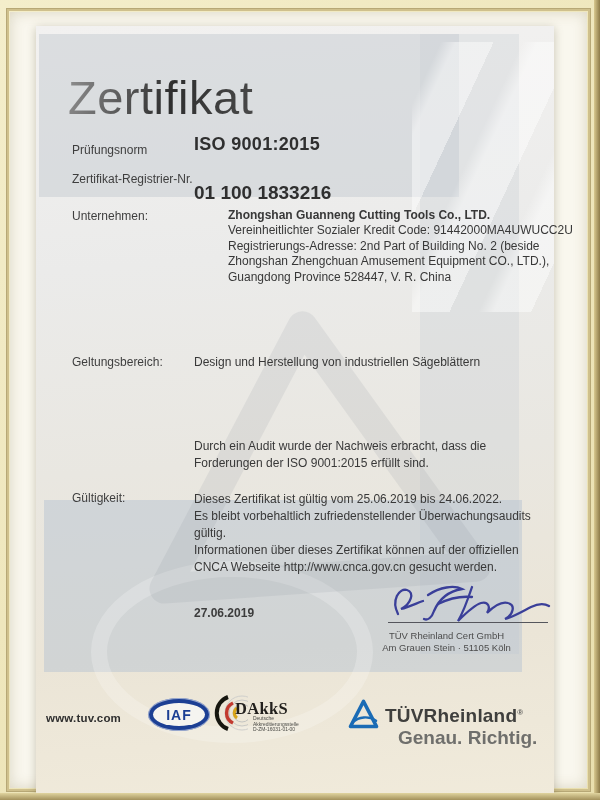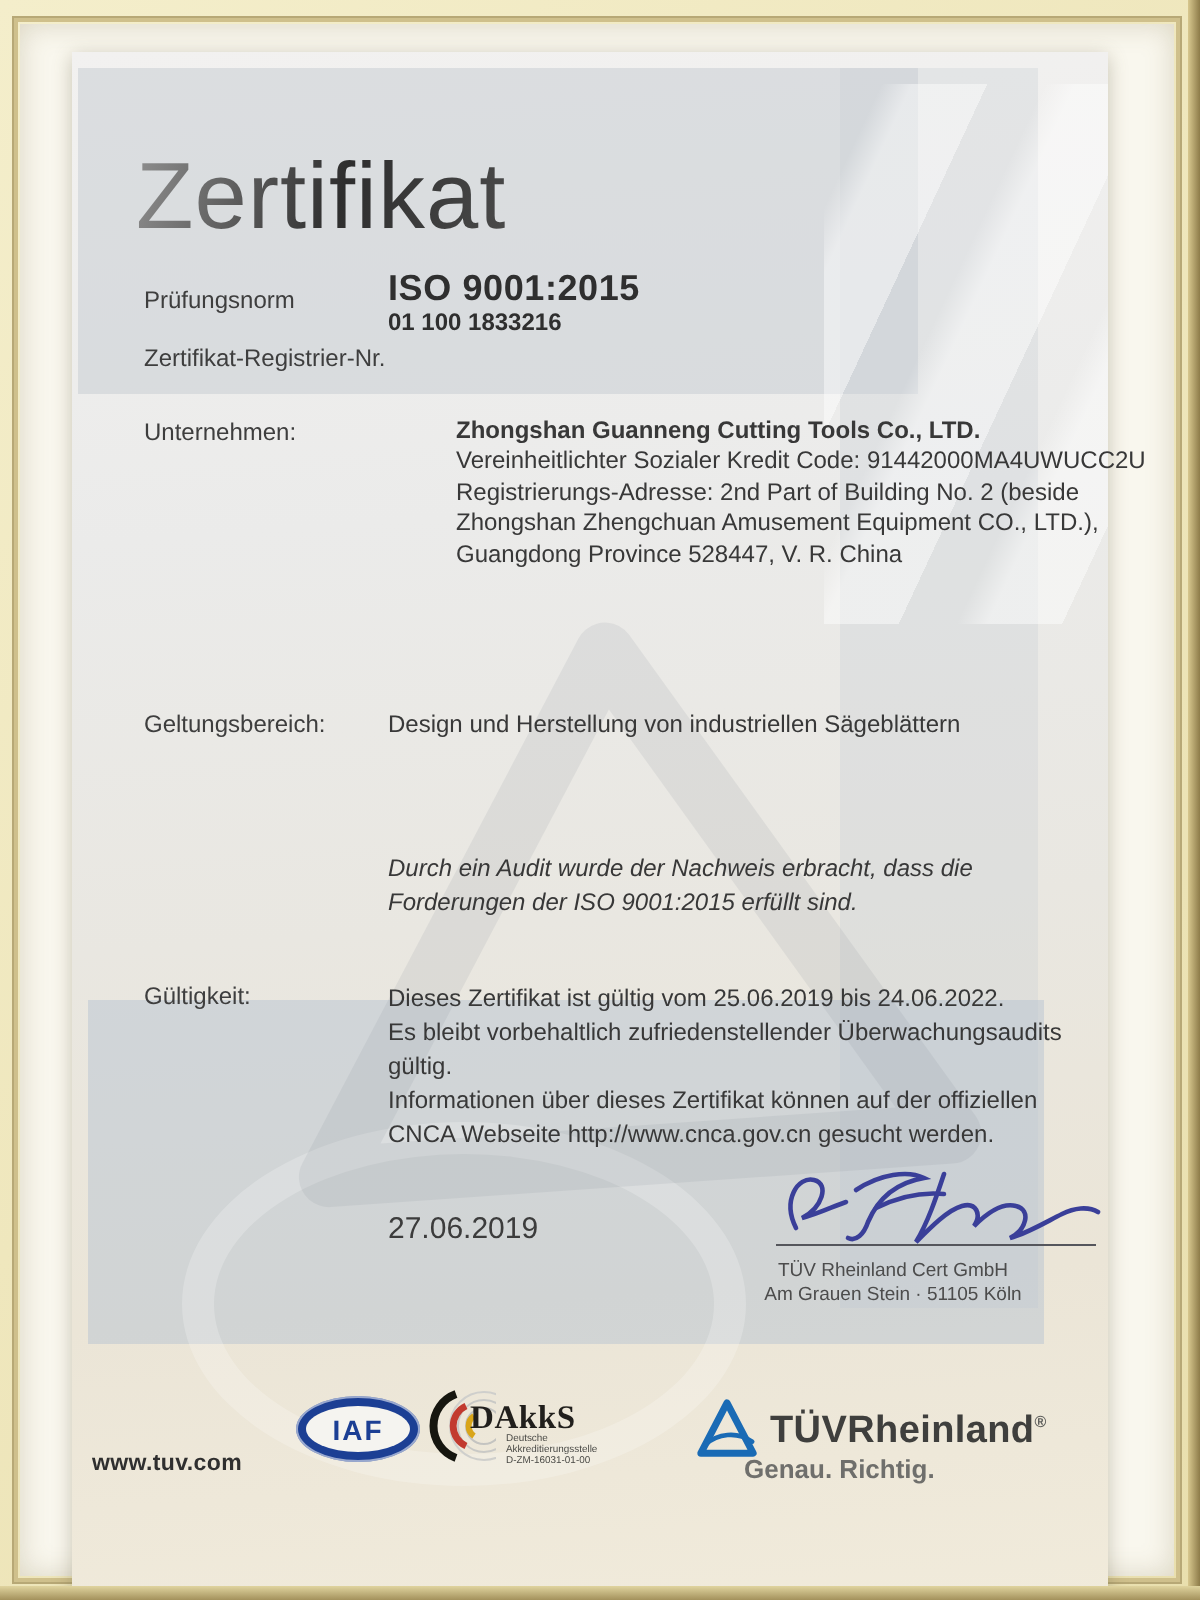--- a/index.html
+++ b/index.html
@@ -29,42 +29,42 @@
     border:16px solid rgba(255,255,255,.22);}
   #watermark{left:95px;top:272px;width:360px;height:300px;opacity:.13;transform:rotate(-4deg);}
   
   .t{position:absolute;color:#3c3c3c;}
   #title{left:32px;top:44px;font-size:47px;letter-spacing:.5px;font-weight:400;
     background:linear-gradient(105deg,#909090 0%,#2e2e2e 55%,#4a4a4a 100%);
     -webkit-background-clip:text;background-clip:text;color:transparent;}
   .lbl{left:36px;font-size:12px;color:#3e3e3e;}
   .val-col{left:158px;}
   #std-val{top:108px;font-size:18px;font-weight:700;letter-spacing:.3px;color:#2f2f2f;}
-  #reg-val{top:128px;font-size:12px;font-weight:700;color:#2f2f2f;}
+  #reg-val{top:156px;font-size:19px;font-weight:700;color:#2f2f2f;}
   .body-txt{font-size:12px;line-height:15.4px;color:#383838;width:350px;}
   .bold{font-weight:700;}
   #issuer{left:308px;top:604px;width:205px;text-align:center;font-size:9.5px;
     line-height:12px;color:#4c4c4c;}
   #sig-line{left:352px;top:596px;width:160px;border-top:1.6px solid #55565c;}
   
-  #website{left:10px;top:700px;font-size:11.5px;font-weight:600;color:#2f2f2f;letter-spacing:.2px;}
+  #website{left:10px;top:686px;font-size:11.5px;font-weight:600;color:#2f2f2f;letter-spacing:.2px;}
   #iaf{left:112px;top:672px;width:62px;height:33px;border-radius:50%;background:#1c3f94;
     box-shadow:inset 0 0 0 1px rgba(255,255,255,.55);}
   #iaf-inner{position:absolute;left:5px;top:5px;right:5px;bottom:5px;border-radius:50%;
     background:#f5f4f0;display:flex;align-items:center;justify-content:center;}
   #iaf-inner span{font-size:14px;font-weight:700;color:#1c3f94;letter-spacing:1px;}
   #dakks-svg{left:178px;top:666px;width:34px;height:44px;}
   #dakks-word{left:199px;top:673px;font-size:16.5px;font-weight:700;color:#211f1c;
     font-family:"Liberation Serif",serif;letter-spacing:.3px;}
   #dakks-sub{left:217px;top:690px;font-size:9px;line-height:10px;color:#4a4a46;
     transform:scale(.55);transform-origin:left top;white-space:nowrap;}
   #tuv-tri{left:312px;top:672px;width:31px;height:33px;}
   #tuv-word{left:349px;top:679px;font-size:19px;font-weight:700;color:#3f3f3d;letter-spacing:.2px;}
   #tuv-word sup{font-size:8px;color:#5c5c5a;}
-  #tuv-tag{left:336px;top:701px;font-size:13px;font-weight:700;color:#6f6f6c;}
+  #tuv-tag{left:362px;top:701px;font-size:19px;font-weight:700;color:#6f6f6c;}
 </style>
 </head>
 <body>
 
 <div id="frame">
   <div id="goldline"></div>
   <div id="mat"></div>
 
   <div id="paper">
 
@@ -90,38 +90,38 @@
       <div class="bold">Zhongshan Guanneng Cutting Tools Co., LTD.</div>
       <div>Vereinheitlichter Sozialer Kredit Code: 91442000MA4UWUCC2U</div>
       <div>Registrierungs-Adresse: 2nd Part of Building No. 2 (beside</div>
       <div>Zhongshan Zhengchuan Amusement Equipment CO., LTD.),</div>
       <div>Guangdong Province 528447, V. R. China</div>
     </div>
 
     <div class="t lbl" style="top:329px;">Geltungsbereich:</div>
     <div class="t val-col body-txt" style="top:329px;">Design und Herstellung von industriellen Sägeblättern</div>
 
-    <div class="t val-col body-txt" style="top:400px;line-height:16.5px;font-style:italic;">
+    <div class="t val-col body-txt" style="top:412px;line-height:16.5px;">
       <div>Durch ein Audit wurde der Nachweis erbracht, dass die</div>
       <div>Forderungen der ISO 9001:2015 erfüllt sind.</div>
     </div>
 
     <div class="t lbl" style="top:465px;">Gültigkeit:</div>
     <div class="t val-col body-txt" style="top:465px;line-height:17px;">
       <div>Dieses Zertifikat ist gültig vom 25.06.2019 bis 24.06.2022.</div>
       <div>Es bleibt vorbehaltlich zufriedenstellender Überwachungsaudits</div>
       <div>gültig.</div>
     </div>
 
     <div class="t val-col body-txt" style="top:516px;line-height:17px;">
       <div>Informationen über dieses Zertifikat können auf der offiziellen</div>
       <div>CNCA Webseite http://www.cnca.gov.cn gesucht werden.</div>
     </div>
 
-    <div class="t val-col" style="top:580px;font-size:15px;font-weight:400;">27.06.2019</div>
+    <div class="t val-col" style="top:580px;font-size:12px;font-weight:700;">27.06.2019</div>
     <svg class="abs" style="left:350px;top:556px;width:170px;height:46px;" viewBox="0 0 170 46">
       <g fill="none" stroke="#3a3f99" stroke-width="2.3" stroke-linecap="round">
         <path d="M12 32 C5 18 13 6 21 8 C29 10 25 22 15 27 C23 25 31 21 37 19"></path>
         <path d="M42 13 C54 5 68 3 76 7 C64 9 54 15 48 29 C46 35 42 39 38 37"></path>
         <path d="M52 22 C64 16 76 14 86 15"></path>
         <path d="M86 5 C82 17 78 29 72 39 C80 31 88 23 95 21 C102 19 105 25 101 31 C107 25 115 19 122 21 C130 23 127 33 119 37 C127 35 137 29 145 25 C151 22 158 21 163 24"></path>
       </g>
     </svg>
     <div id="sig-line" class="abs"></div>
     <div id="issuer" class="t">

